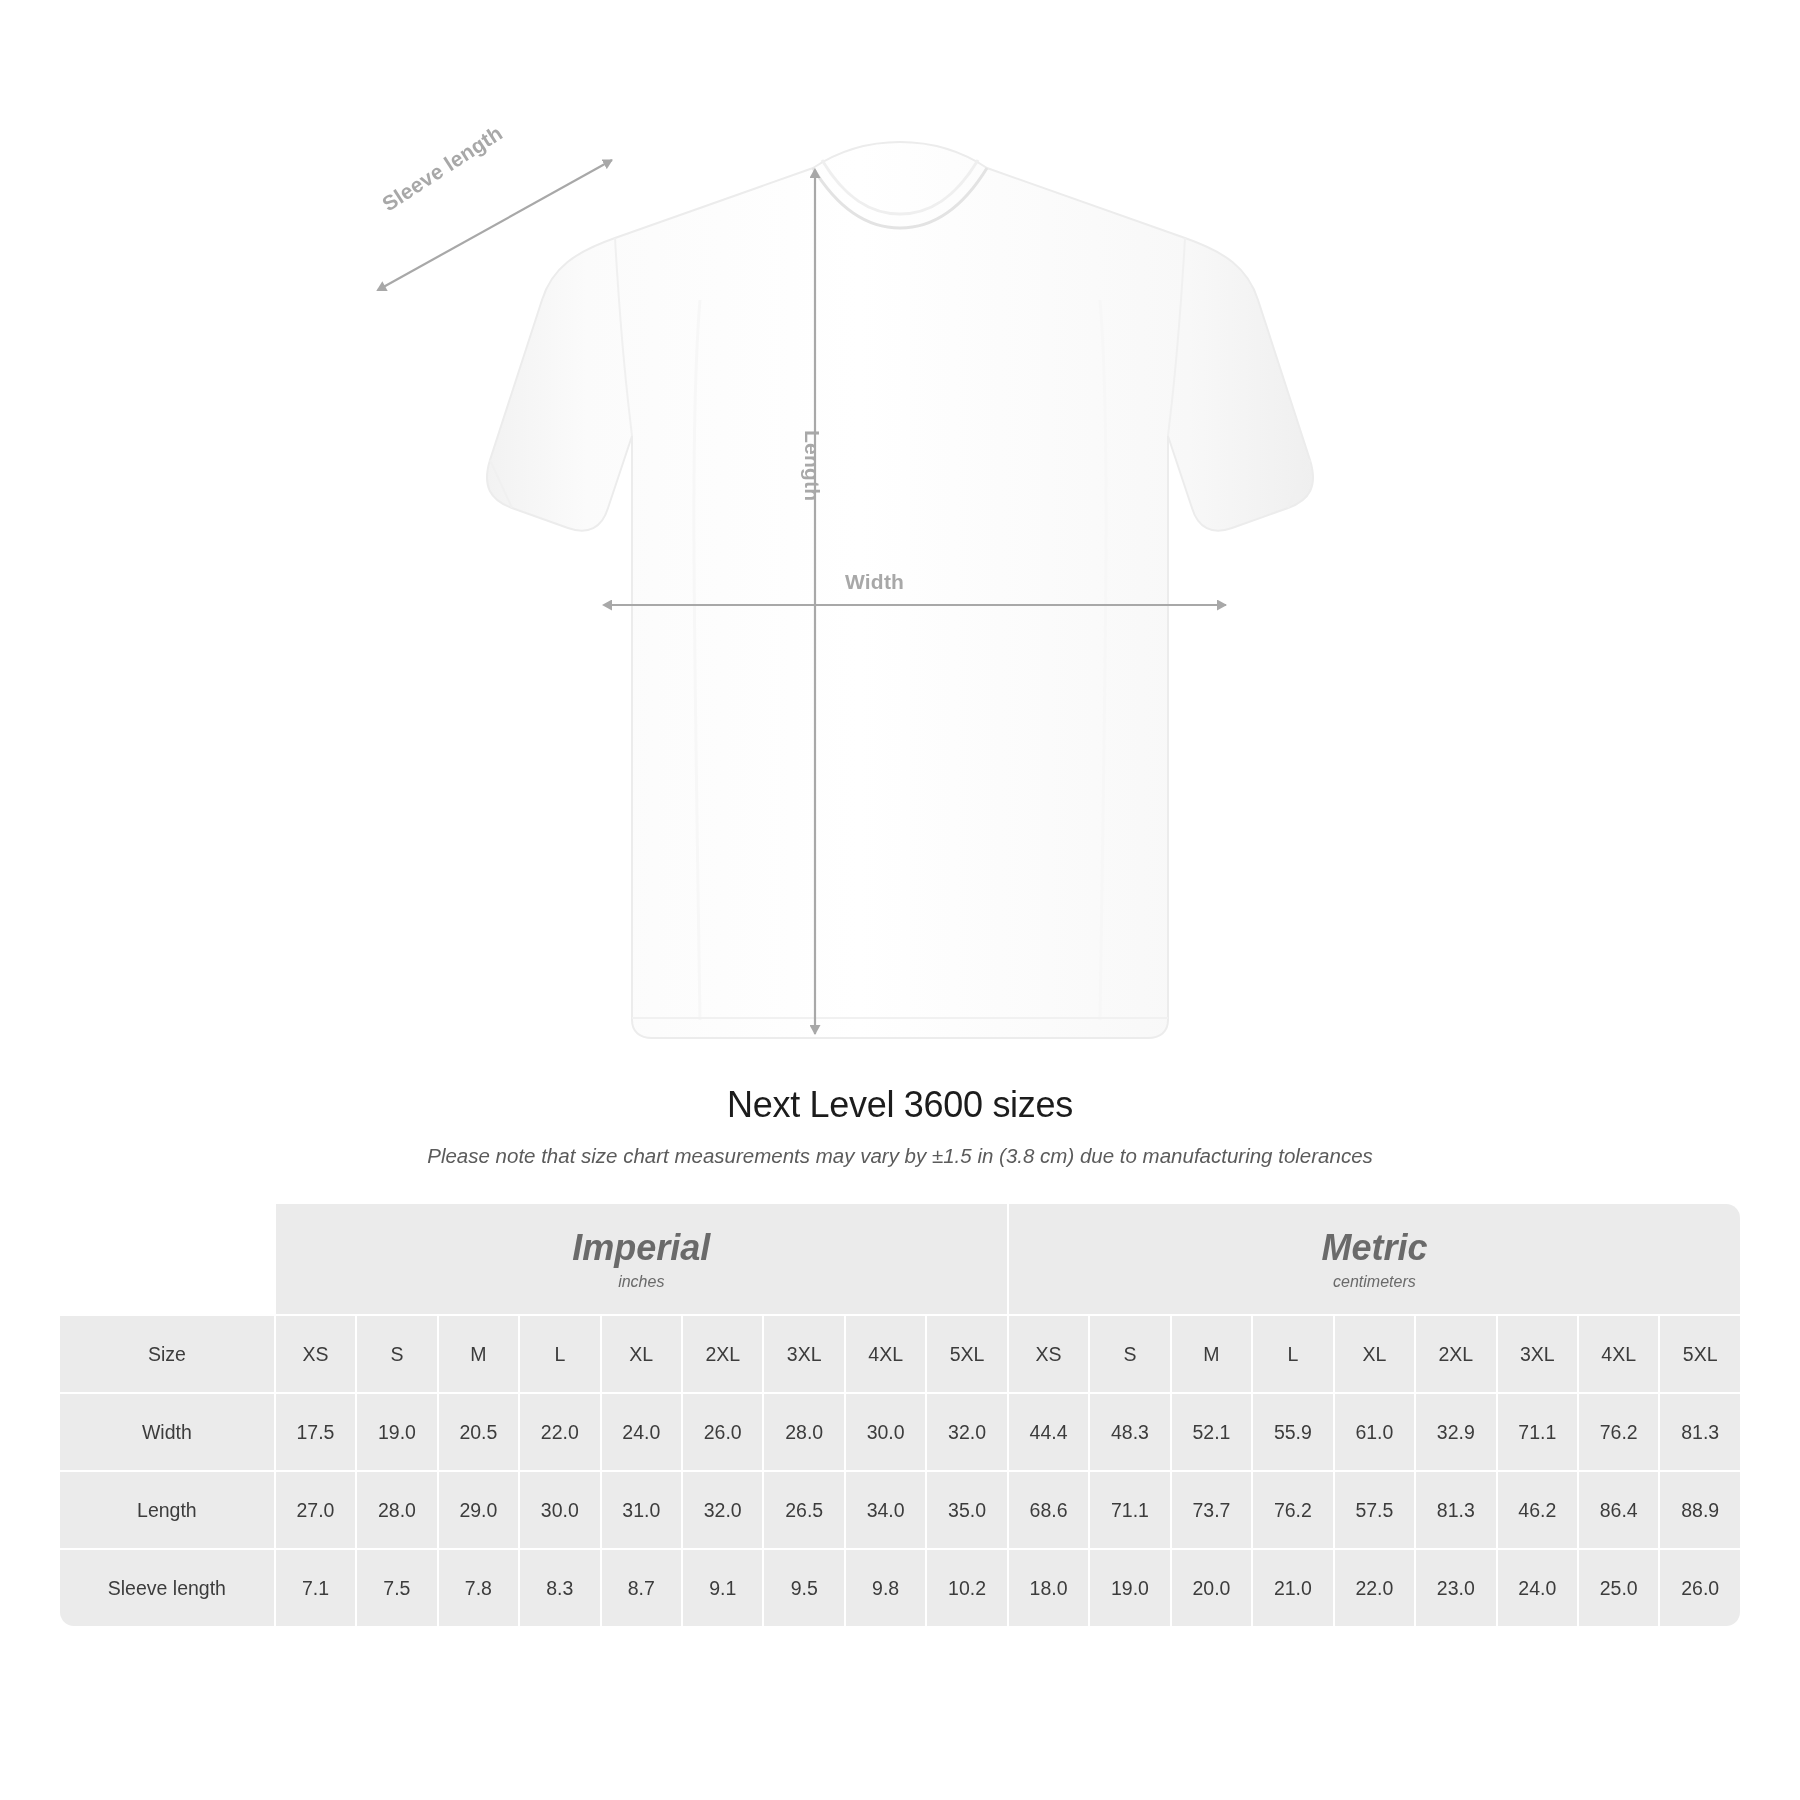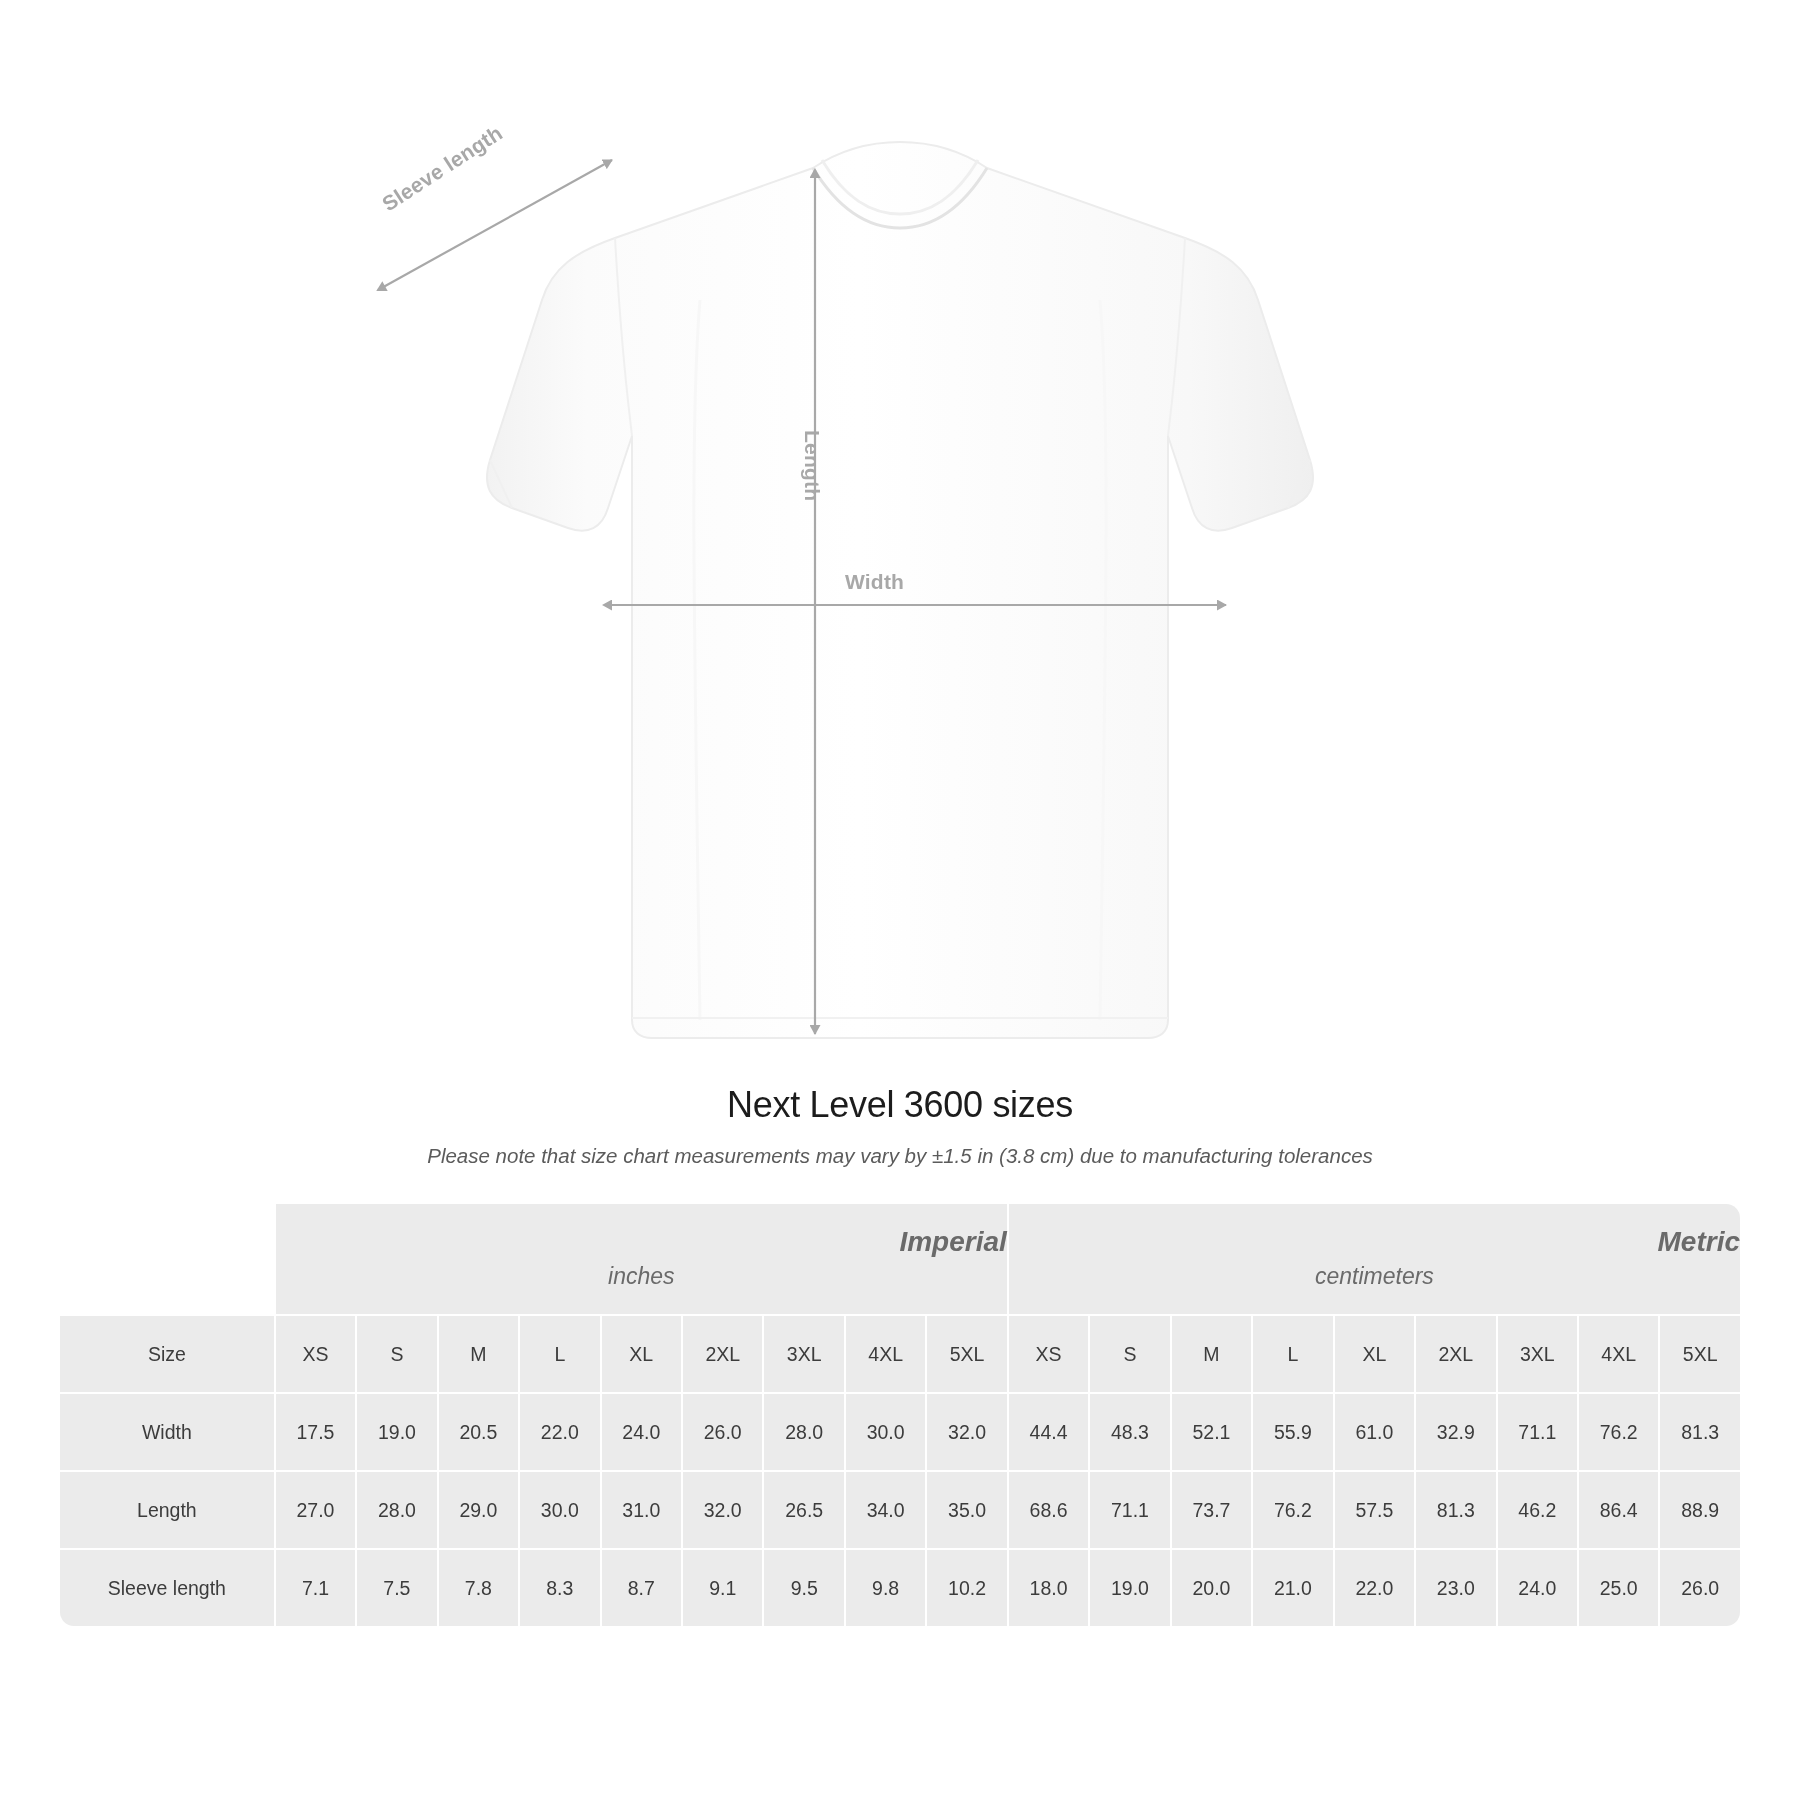--- a/index.html
+++ b/index.html
@@ -95,29 +95,28 @@
     color: #3c3c3c;
     padding: 0;
     height: 76px;
     font-weight: normal;
   }
   .unit-header {
     height: 110px !important;
     background: #ebebeb;
   }
   .unit-name {
-    font-size: 28px;
+    font-size: 36px;
     font-style: italic;
     font-weight: bold;
     color: #6a6a6a;
     line-height: 1.25;
-    text-align: right;
   }
   .unit-sub {
-    font-size: 23px;
+    font-size: 16px;
     font-style: italic;
     color: #6a6a6a;
     line-height: 1.5;
   }
   .corner-cell {
     background: #ffffff !important;
   }
   .row-head {
     font-weight: bold;
     color: #3c3c3c;

